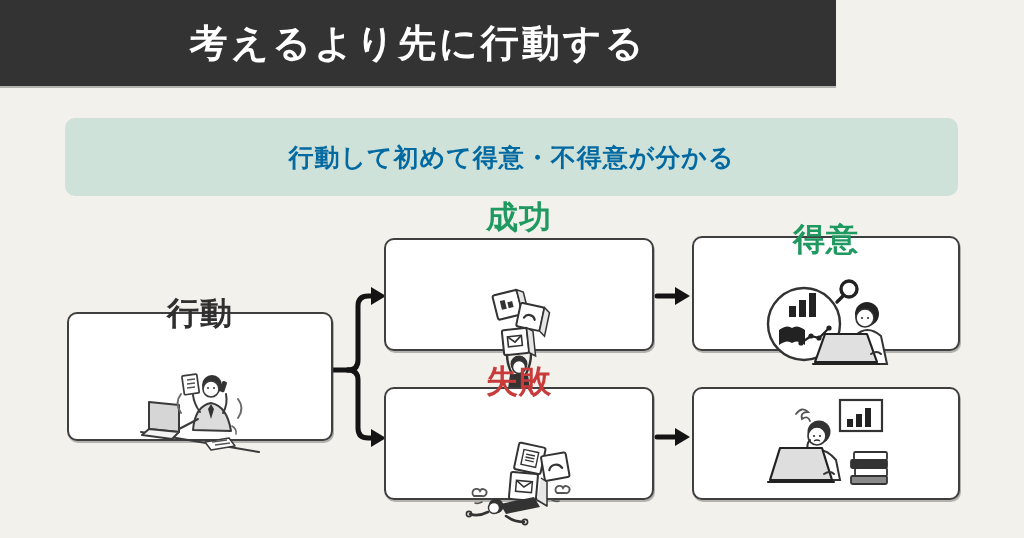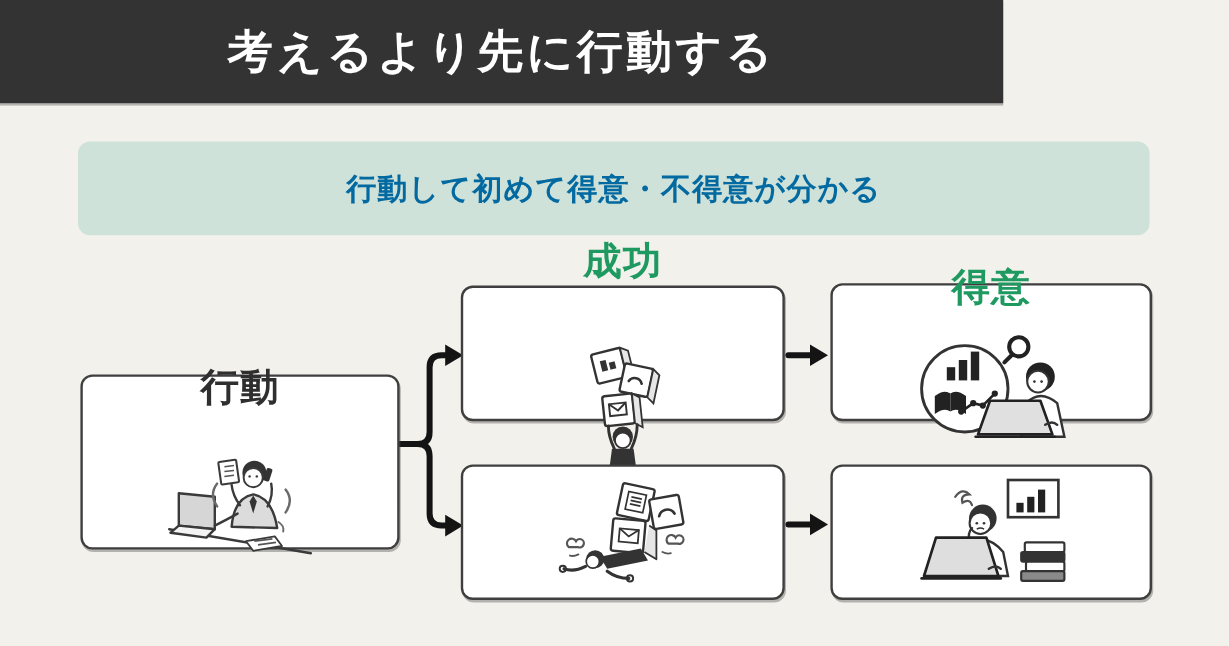--- a/index.html
+++ b/index.html
@@ -52,21 +52,21 @@
     display:flex;align-items:center;justify-content:center;
     box-shadow:1px 2px 0 rgba(60,60,60,.35);
     flex-direction:column;
   }
   .node .label{
     font-weight:bold;
     font-size:32px;
     letter-spacing:1px;
     white-space:nowrap;
   }
-  .node-action  {left:67px; top:312px;width:266px;height:146px;gap:30px;}
+  .node-action  {left:67px; top:312px;width:266px;height:129px;gap:30px;}
   .node-success {left:384px;top:238px;width:270px;height:113px;gap:48px;}
   .node-strength{left:692px;top:236px;width:268px;height:115px;gap:12px;}
   .node-failure {left:384px;top:387px;width:270px;height:113px;gap:36px;}
   .node-weakness{left:692px;top:387px;width:268px;height:113px;gap:8px;}
   .label-neutral{color:#2f2f2f;}
   .label-green  {color:#1e9a61;}
   .label-red    {color:#c93a3a;}
   
   .connectors{
     position:absolute;left:0;top:0;
@@ -207,20 +207,21 @@
       <circle cx="109" cy="44" r="1.1" fill="#333"></circle>
 
       <path d="M66,60 L108,60 L118,88 L56,88 Z" fill="#e0e0e0" stroke="#222" stroke-width="2.2" stroke-linejoin="round"></path>
       <line x1="54" y1="90" x2="120" y2="90" stroke="#222" stroke-width="2.2" stroke-linecap="round"></line>
 
       <path d="M112,80 q6,-4 10,0" fill="none" stroke="#333" stroke-width="2" stroke-linecap="round"></path>
     </svg>
   </div>
 
   <div class="node node-failure">
+    <span class="label label-red">失敗</span>
     <svg class="illus" width="122" height="88" viewBox="0 0 122 88">
 
       <g transform="rotate(12 72 20)">
         <rect x="58" y="5" width="27" height="27" rx="2" fill="#ffffff" stroke="#333" stroke-width="2"></rect>
         <rect x="64" y="11" width="15" height="15" fill="none" stroke="#333" stroke-width="1.4"></rect>
         <line x1="67" y1="15" x2="76" y2="15" stroke="#333" stroke-width="1.4"></line>
         <line x1="67" y1="18" x2="76" y2="18" stroke="#333" stroke-width="1.4"></line>
         <line x1="67" y1="21" x2="76" y2="21" stroke="#333" stroke-width="1.4"></line>
       </g>
 

